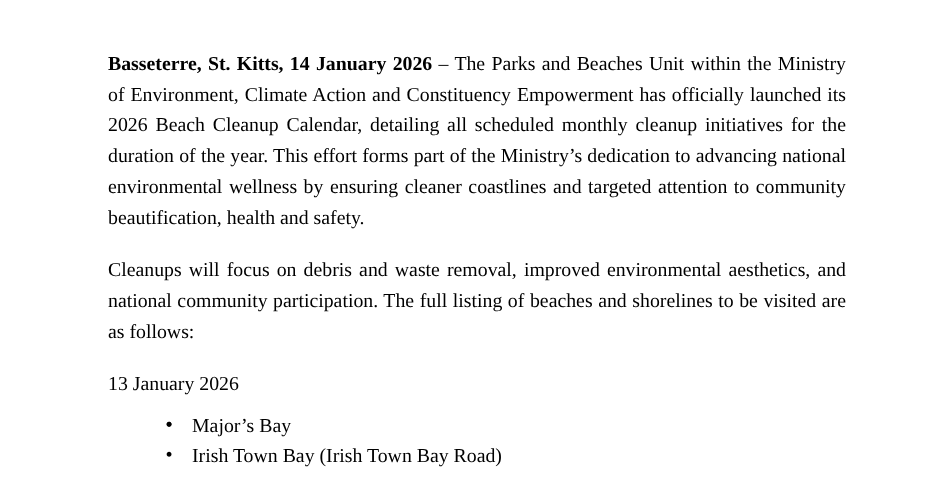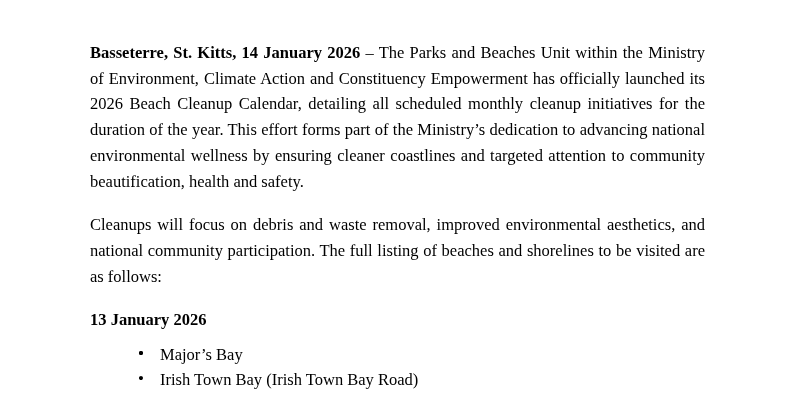--- a/index.html
+++ b/index.html
@@ -27,21 +27,21 @@
     line-height: 1.56;
     text-align: justify;
     text-justify: inter-word;
     margin: 0 0 18px 0;
   }
   .lead {
     font-weight: bold;
   }
   .date-head {
     font-size: 16.5px;
-    font-weight: bold;
+    font-weight: normal;
     line-height: 1.5;
     margin: 0 0 10px 0;
   }
   ul.beach-list {
     margin: 0 0 14px 0;
     padding-left: 48px;
     list-style: none;
   }
   ul.beach-list li {
     font-size: 16.5px;

